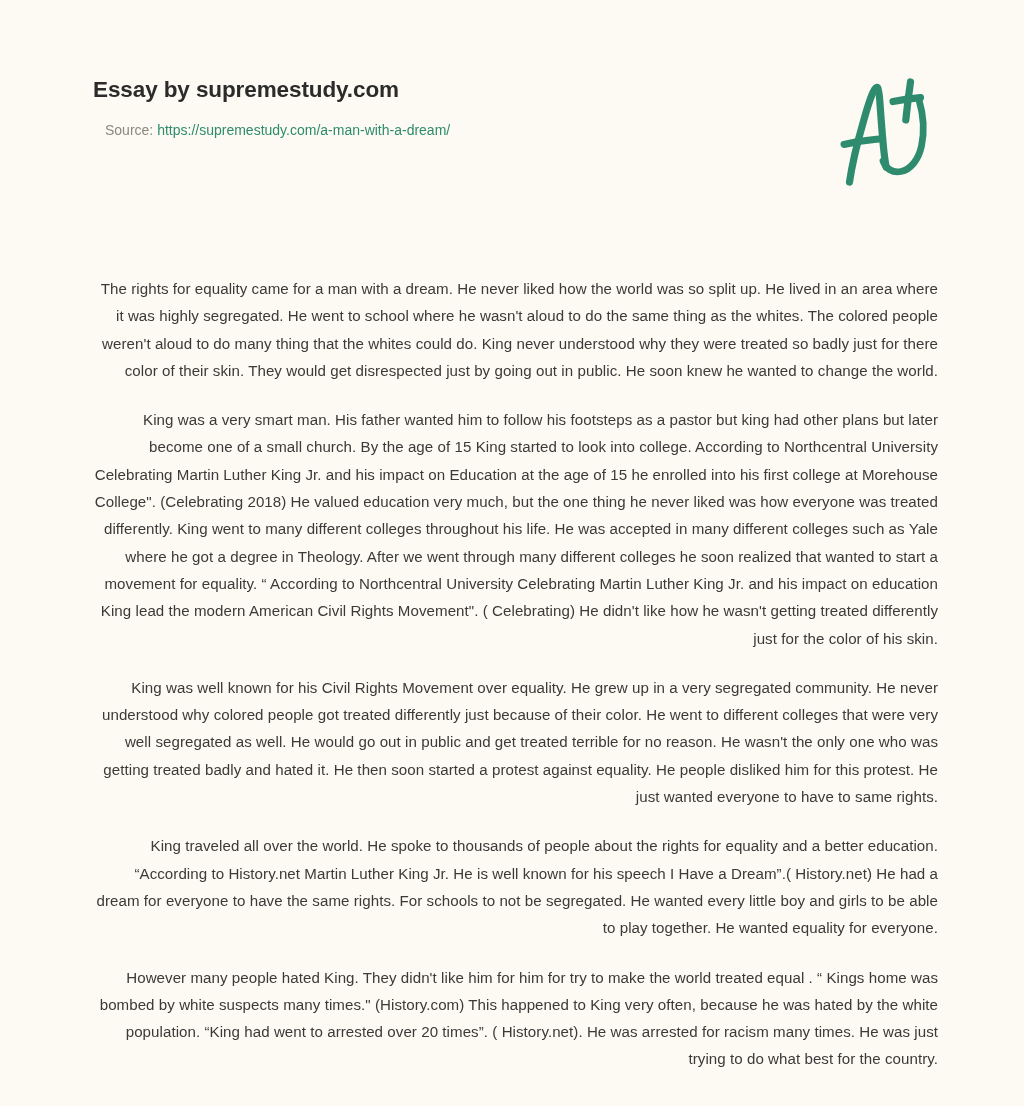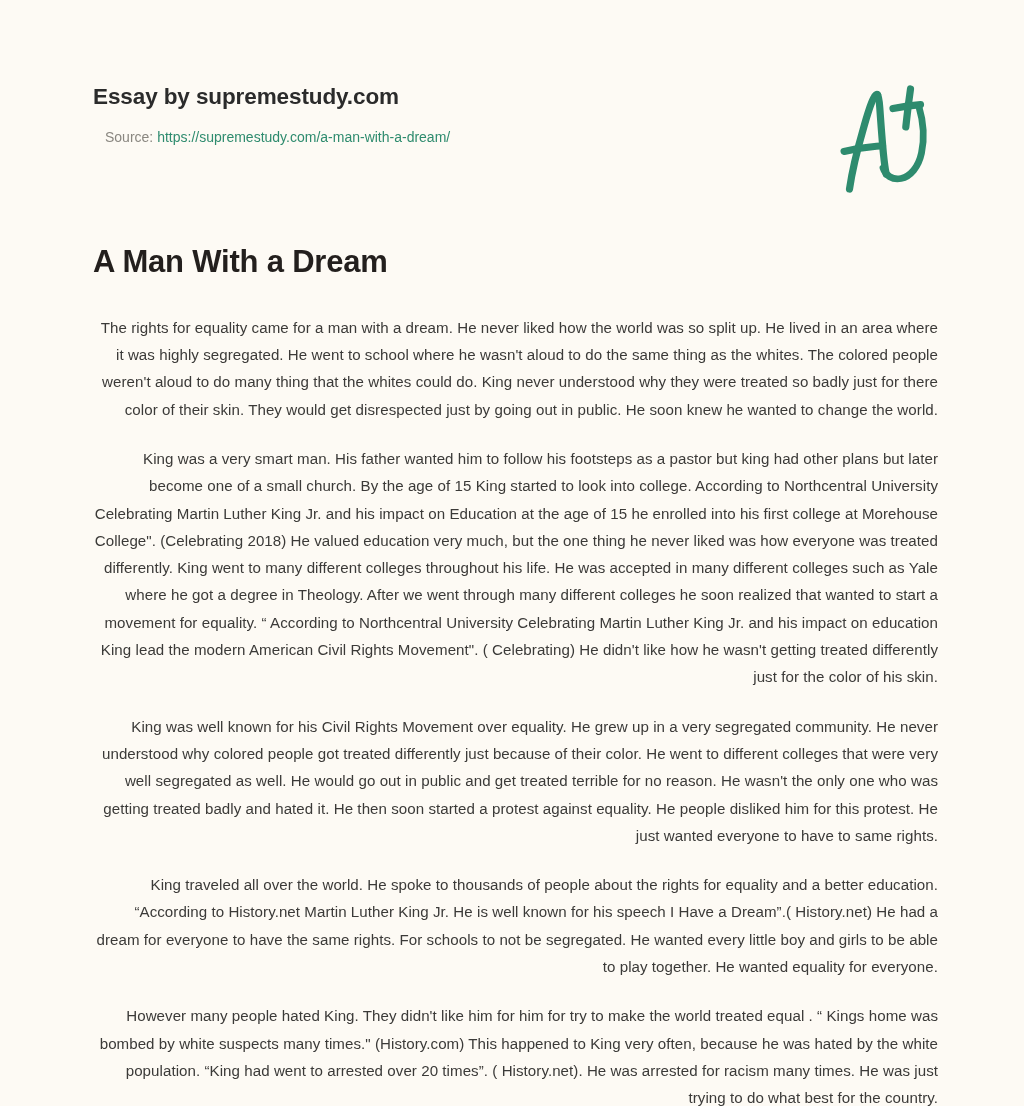--- a/index.html
+++ b/index.html
@@ -19,21 +19,21 @@
     width: 1024px;
     height: 1106px;
     background: #fdfaf4;
     box-sizing: border-box;
   }
 
   
   .header {
     position: absolute;
     left: 0;
-    top: 15px;
+    top: 8px;
     width: 1024px;
     height: 200px;
   }
 
   .header-text {
     position: absolute;
     left: 93px;
     top: 68px;
     width: 700px;
   }
@@ -145,21 +145,20 @@
           <path d="M87 31.5 C 95 29.8, 105.5 28.2, 114.5 27.6" stroke-width="7.2"></path>
 
           <path d="M113 30 C 117.5 45, 118.5 62, 115.5 76 C 112.5 90, 104.5 99.5, 95 101.5 C 86.5 103.3, 79.5 98.5, 77 91" stroke-width="6.8"></path>
         </g>
       </svg>
     </div>
 
   </div>
 
   <div class="article">
-    <h1 class="article-title">A Man With a Dream</h1>
 
     <div class="article-body">
       <p class="para">The rights for equality came for a man with a dream. He never liked how the world was so split up. He lived in an area where it was highly segregated. He went to school where he wasn't aloud to do the same thing as the whites. The colored people weren't aloud to do many thing that the whites could do. King never understood why they were treated so badly just for there color of their skin. They would get disrespected just by going out in public. He soon knew he wanted to change the world.</p>
       <p class="para">King was a very smart man. His father wanted him to follow his footsteps as a pastor but king had other plans but later become one of a small church. By the age of 15 King started to look into college. According to Northcentral University Celebrating Martin Luther King Jr. and his impact on Education at the age of 15 he enrolled into his first college at Morehouse College". (Celebrating 2018) He valued education very much, but the one thing he never liked was how everyone was treated differently. King went to many different colleges throughout his life. He was accepted in many different colleges such as Yale where he got a degree in Theology. After we went through many different colleges he soon realized that wanted to start a movement for equality. “ According to Northcentral University Celebrating Martin Luther King Jr. and his impact on education King lead the modern American Civil Rights Movement". ( Celebrating) He didn't like how he wasn't getting treated differently just for the color of his skin.</p>
       <p class="para">King was well known for his Civil Rights Movement over equality. He grew up in a very segregated community. He never understood why colored people got treated differently just because of their color. He went to different colleges that were very well segregated as well. He would go out in public and get treated terrible for no reason. He wasn't the only one who was getting treated badly and hated it. He then soon started a protest against equality. He people disliked him for this protest. He just wanted everyone to have to same rights.</p>
       <p class="para">King traveled all over the world. He spoke to thousands of people about the rights for equality and a better education. “According to History.net Martin Luther King Jr. He is well known for his speech I Have a Dream”.( History.net) He had a dream for everyone to have the same rights. For schools to not be segregated. He wanted every little boy and girls to be able to play together. He wanted equality for everyone.</p>
       <p class="para">However many people hated King. They didn't like him for him for try to make the world treated equal . “ Kings home was bombed by white suspects many times." (History.com) This happened to King very often, because he was hated by the white population. “King had went to arrested over 20 times”. ( History.net). He was arrested for racism many times. He was just trying to do what best for the country.</p>
 
     </div>
   </div>

